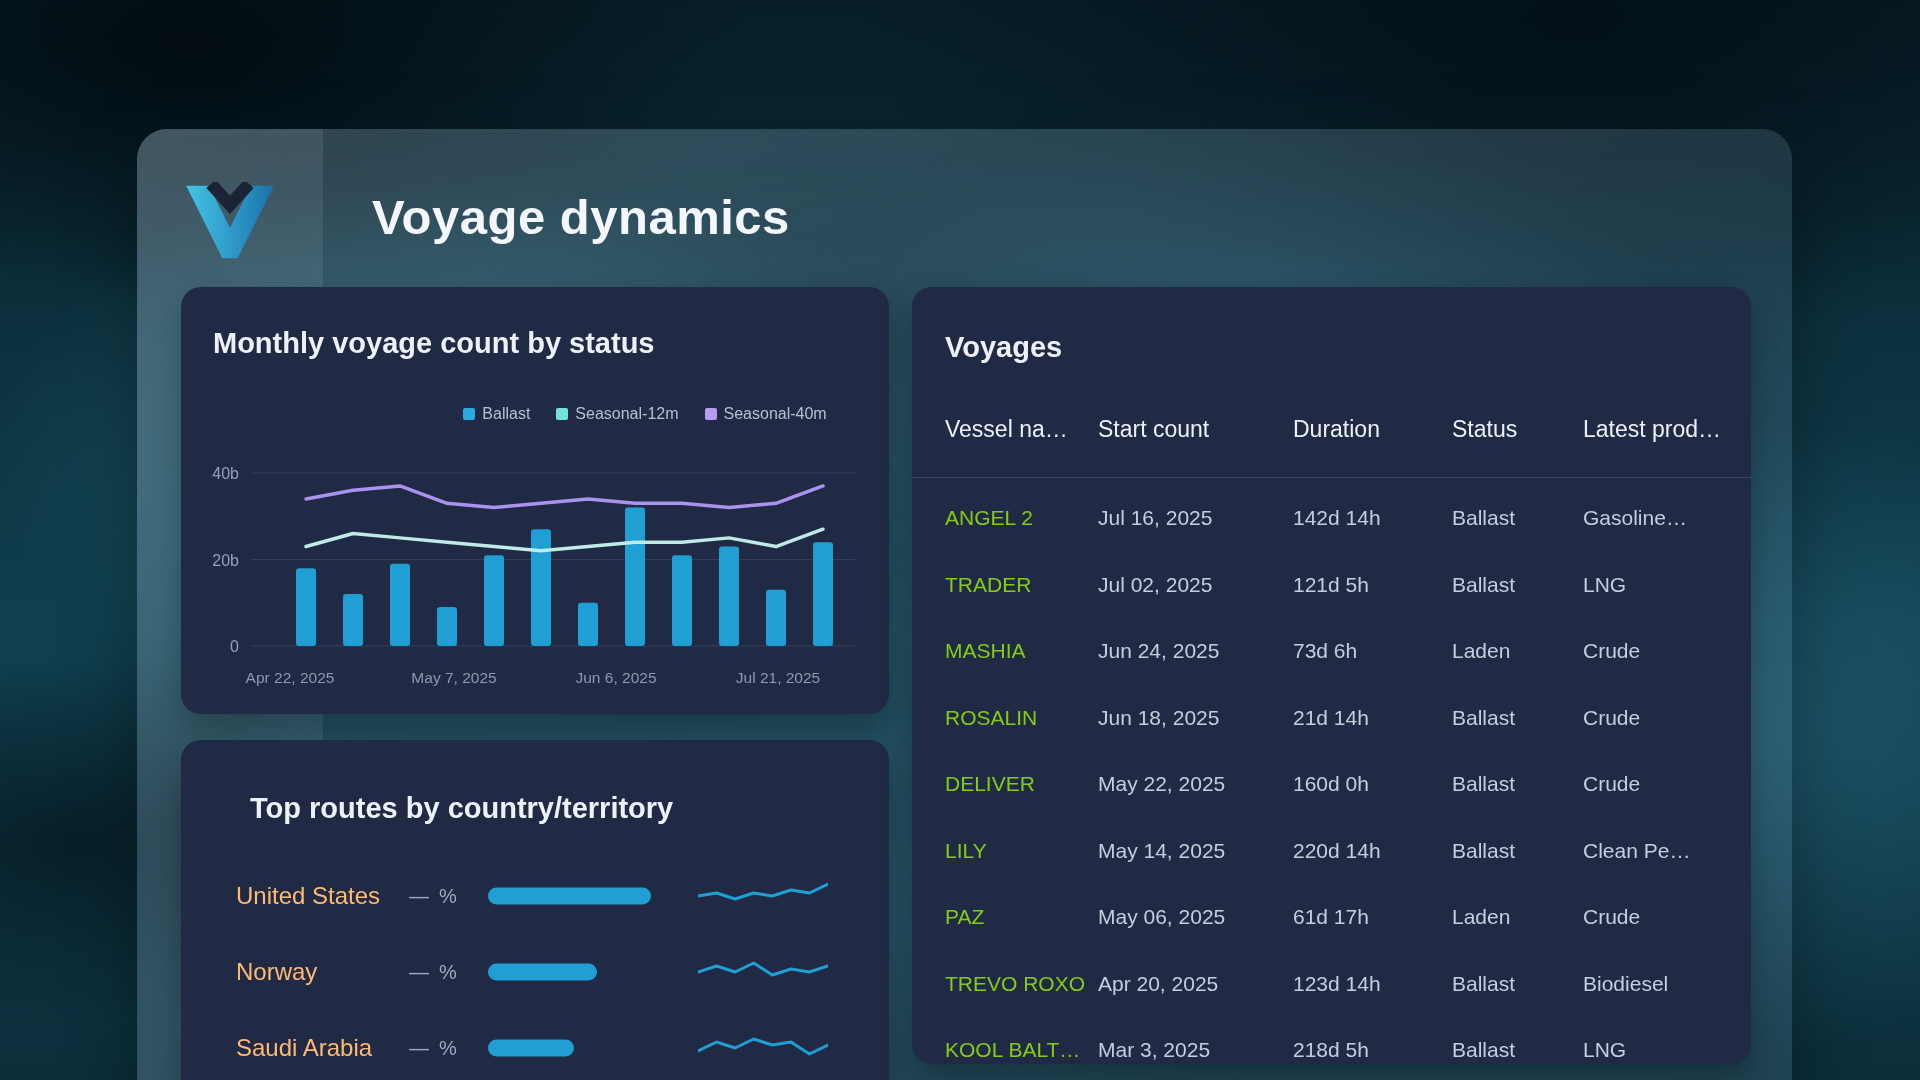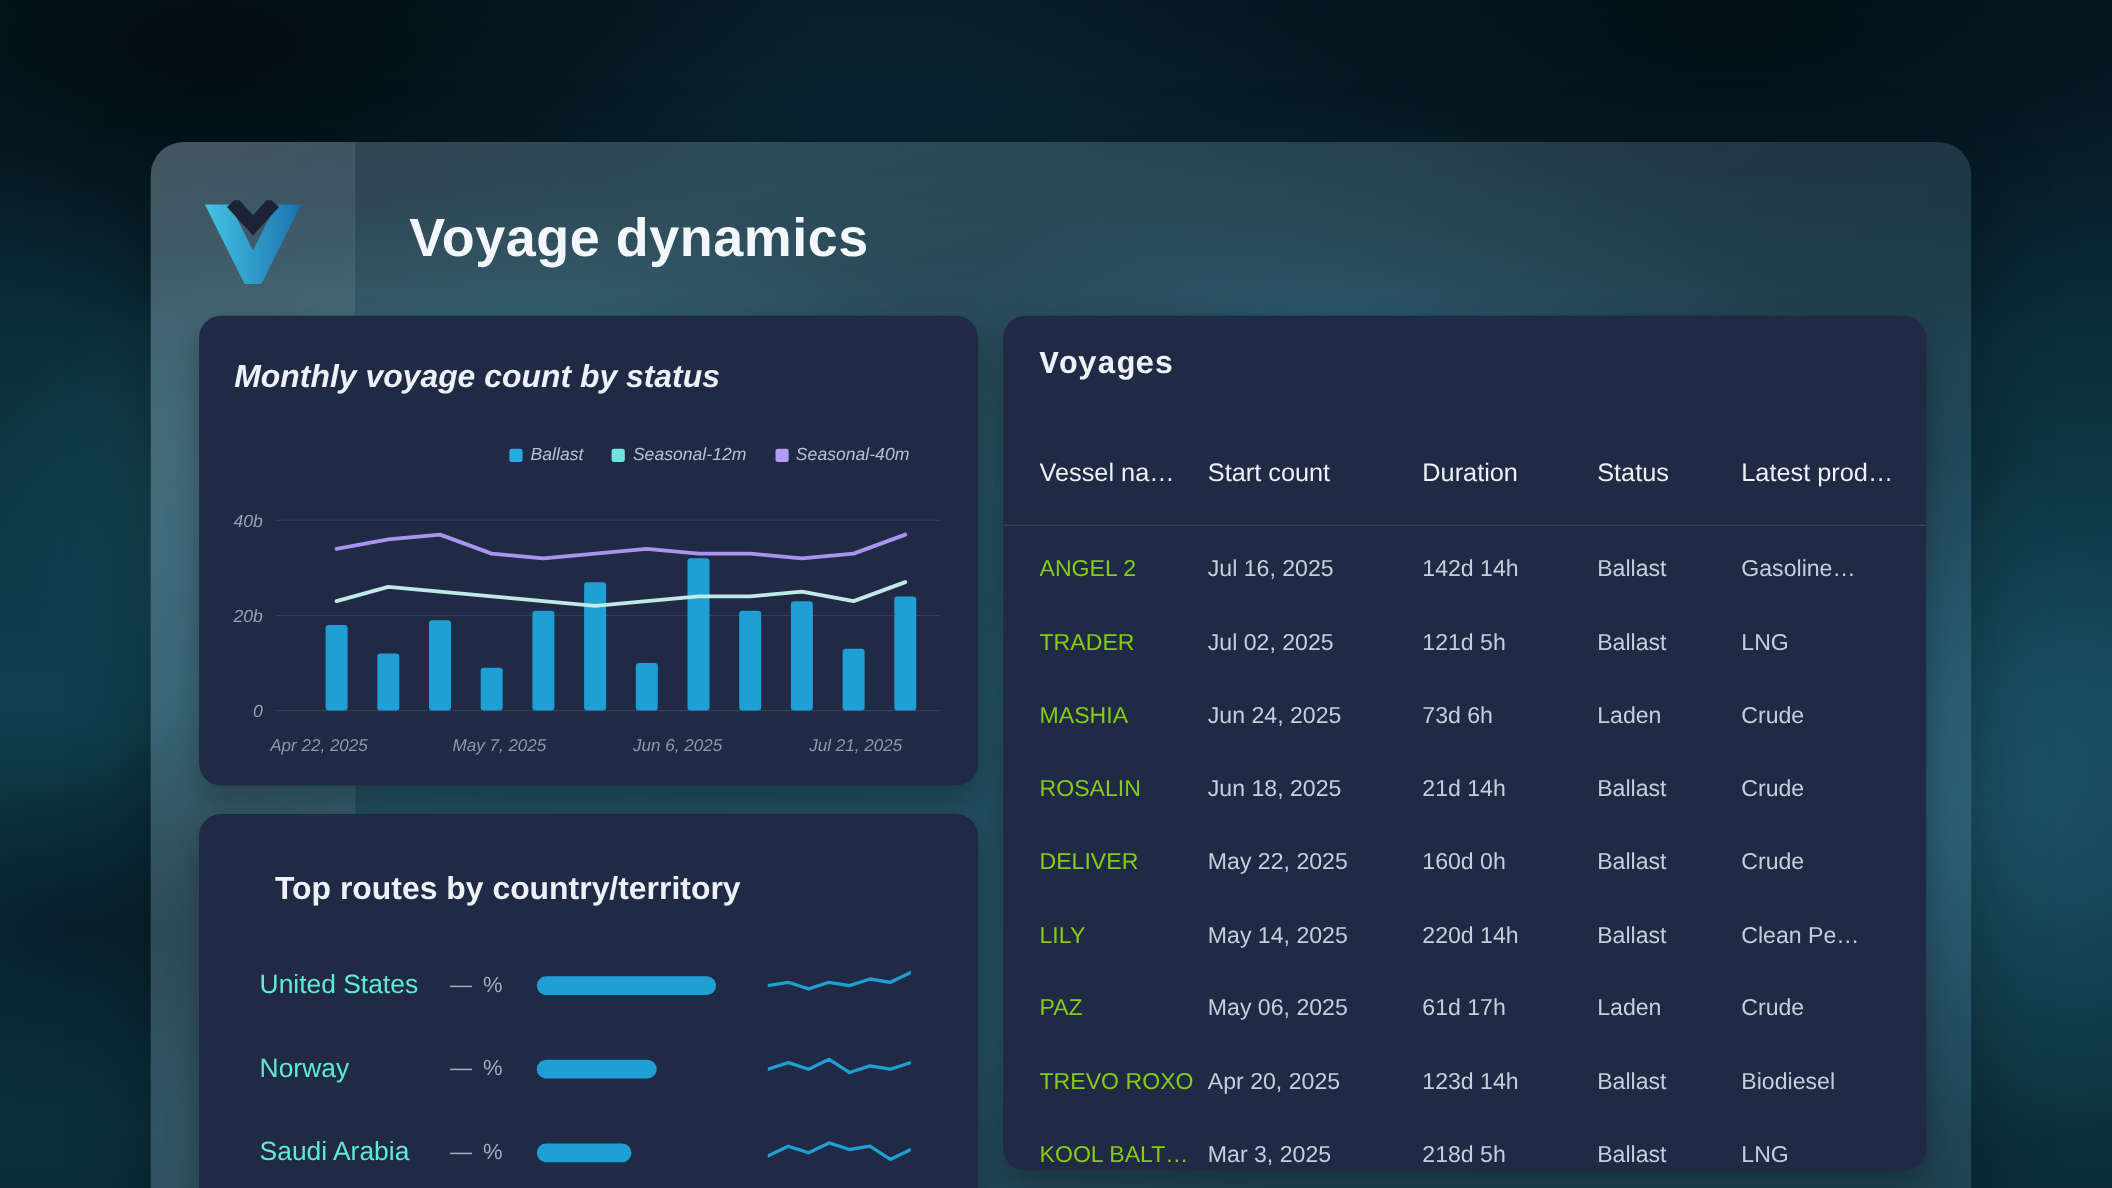--- a/index.html
+++ b/index.html
@@ -40,38 +40,38 @@
   .app-title {
     position:absolute; left:235px; top:60px;
     font-size:49px; font-weight:700; color:#f3f6fa; letter-spacing:0.5px;
   }
   
   .card {
     position:absolute; background:#202a44; border-radius:20px;
     box-shadow:0 14px 30px rgba(0,0,0,0.28);
   }
   .card h2 { color:#eef2f8; font-size:29px; font-weight:700; white-space:nowrap; }
-  .card-monthly { left:44px; top:158px; width:708px; height:427px;font-style:italic; }
+  .card-monthly { left:44px; top:158px; width:708px; height:427px; }
   .card-routes  { left:44px; top:611px; width:708px; height:520px; }
   .card-voyages { left:775px; top:158px; width:839px; height:777px; overflow:hidden; }
   .card-monthly h2 { position:absolute; left:32px; top:40px; }
   .card-routes  h2 { position:absolute; left:37px; top:52px;margin-left:32px; }
-  .card-voyages h2 { position:absolute; left:33px; top:28px;font-family:Liberation Mono, monospace; }
+  .card-voyages h2 { position:absolute; left:33px; top:44px; }
 
   
   .legend { position:absolute; left:220px; right:0; top:118px; display:flex; justify-content:center; gap:26px; }
   .legend-item { display:flex; align-items:center; gap:7px; color:#b6c0d3; font-size:16px; cursor:pointer; white-space:nowrap; }
   .swatch { width:12px; height:12px; border-radius:2px; display:inline-block; }
 
   #status-chart { position:absolute; left:14px; top:156px; }
 
   
   .routes-rows { position:absolute; left:0; right:0; top:118px; }
   .route-row { position:relative; height:76px; }
-  .route-name { position:absolute; left:55px; top:50%; transform:translateY(-50%); font-size:24px; color:#5eead4; white-space:nowrap; }
+  .route-name { position:absolute; left:55px; top:50%; transform:translateY(-50%); font-size:24px; color:#fdba74; white-space:nowrap; }
   .route-pct  { position:absolute; left:228px; top:50%; transform:translateY(-50%); font-size:20px; color:#9fabbe; display:flex; align-items:center; gap:10px; }
   .route-bar  { position:absolute; left:307px; top:50%; transform:translateY(-50%); height:17px; border-radius:9px; background:#1f9fd4; }
   .route-spark { position:absolute; left:517px; top:50%; transform:translateY(-50%); }
 
   
   .table-header {
     position:absolute; left:33px; right:33px; top:116px; height:52px;
     display:grid; grid-template-columns:153px 195px 159px 131px 1fr;
     align-items:center; color:#edf1f7; font-size:23px;
   }

